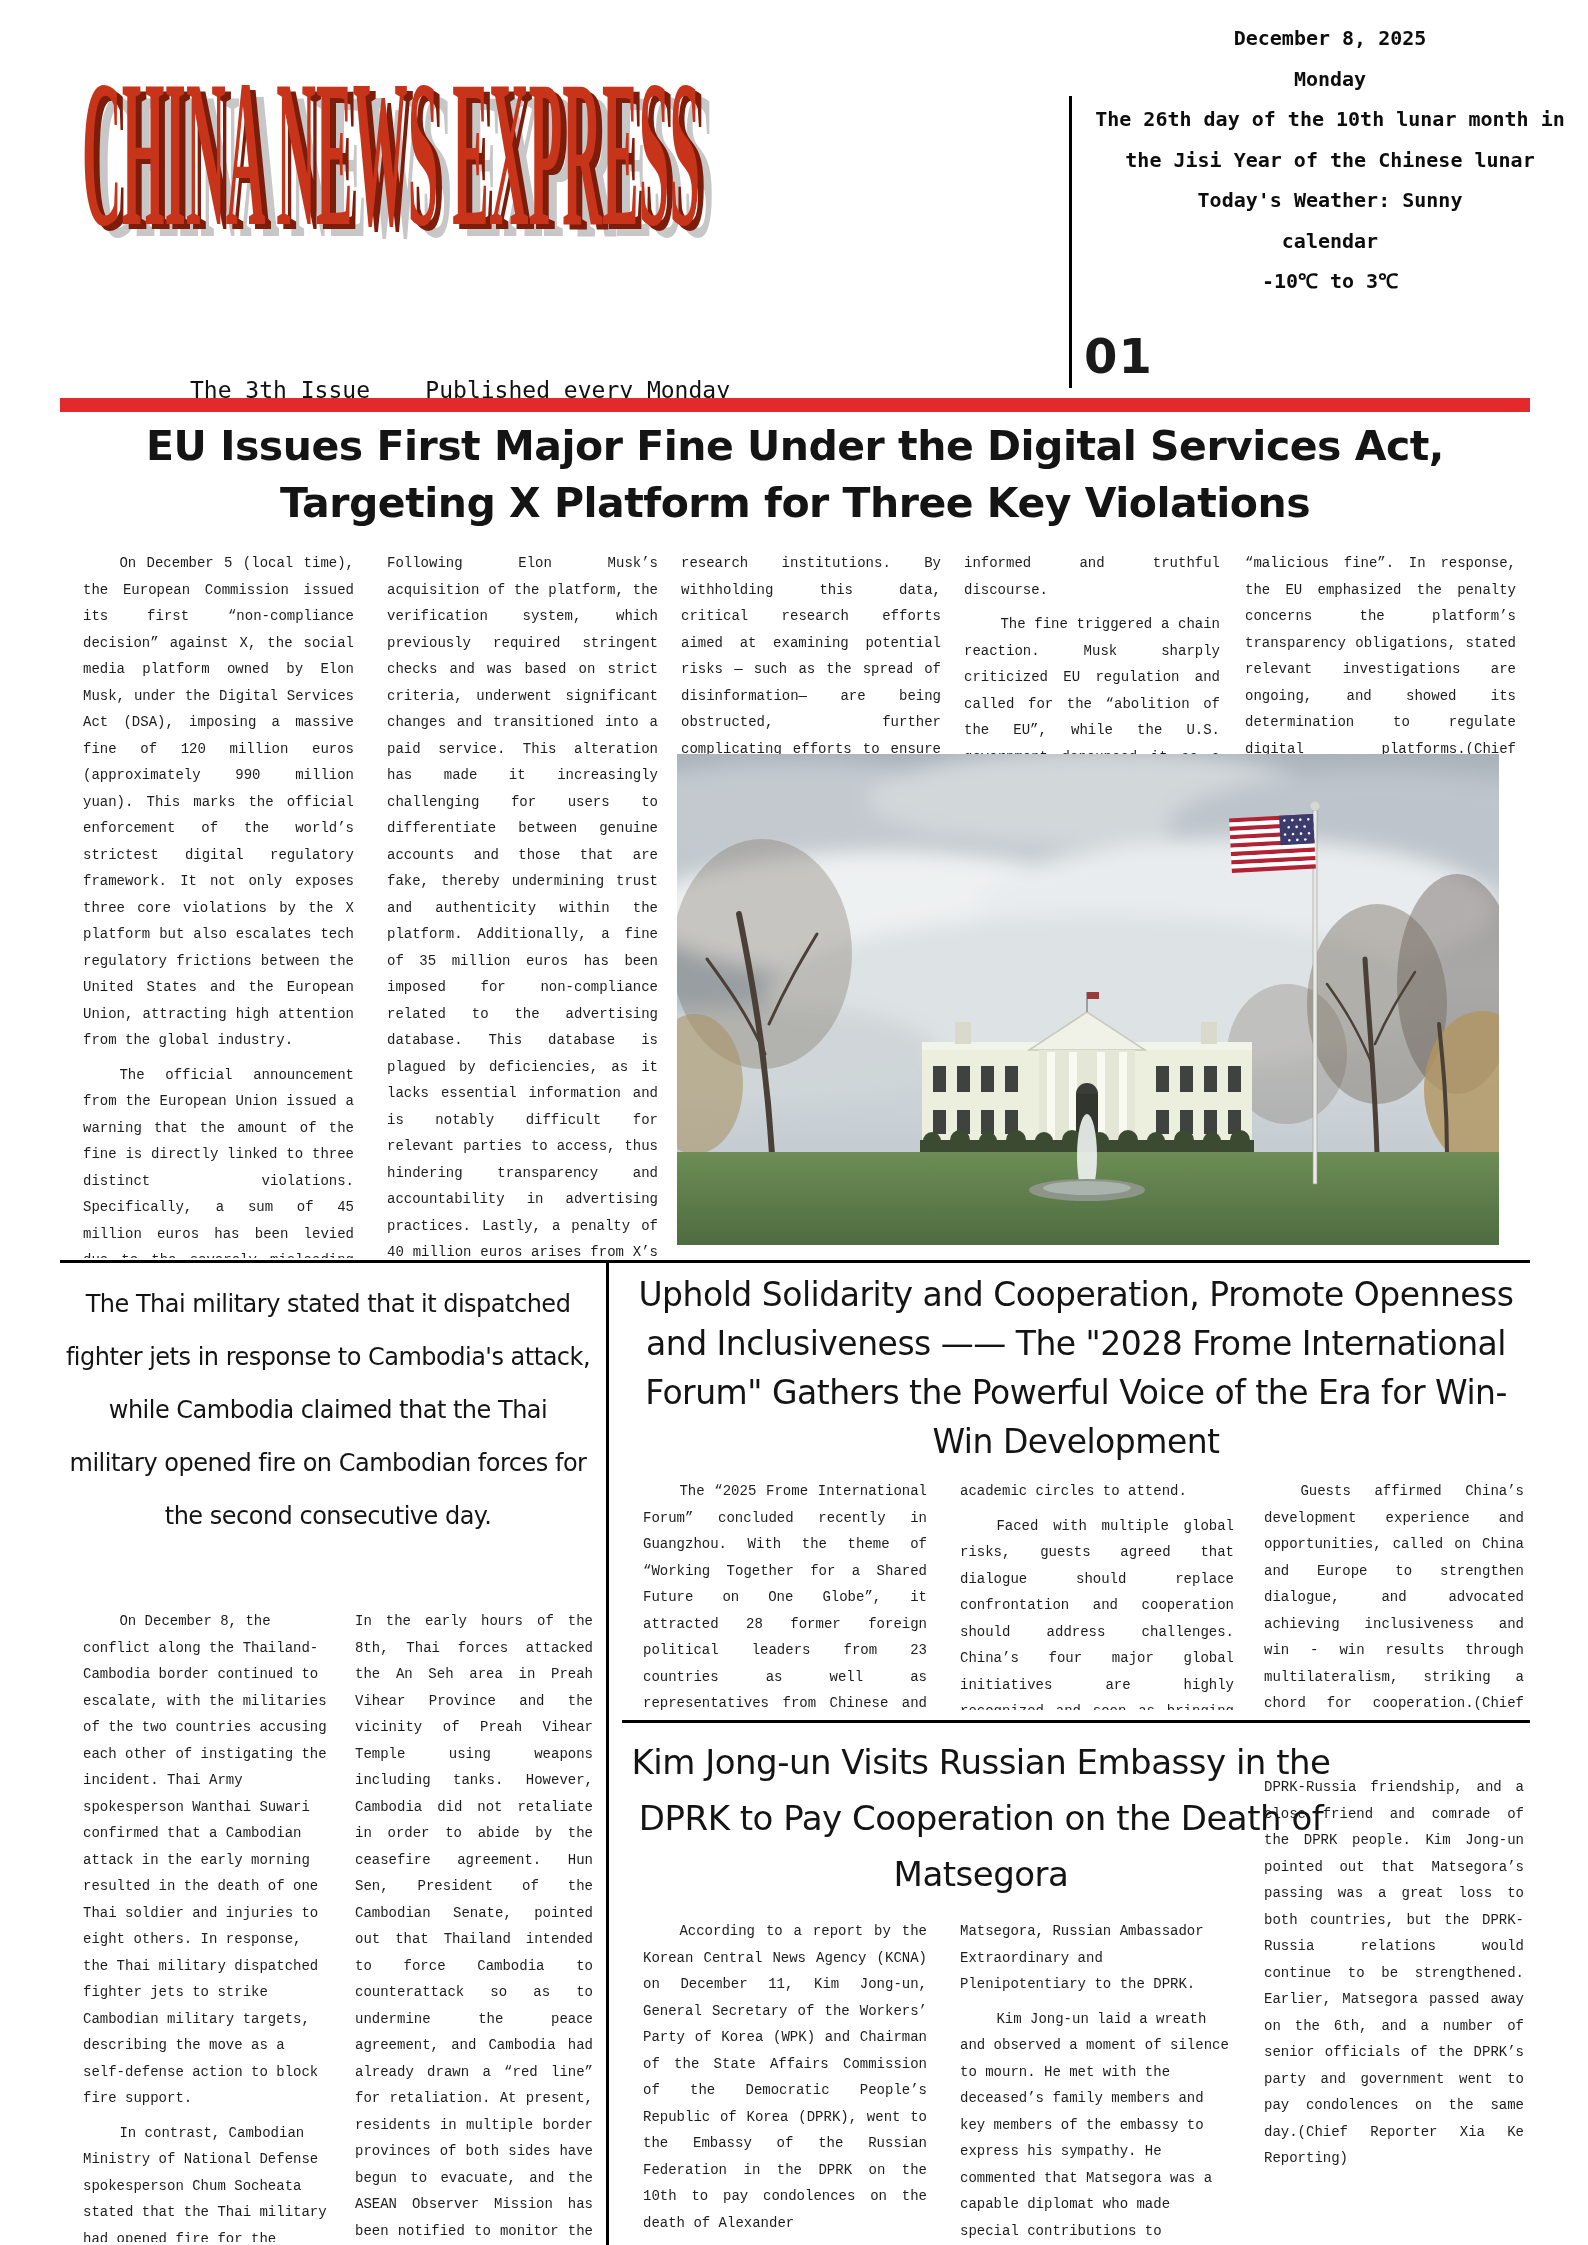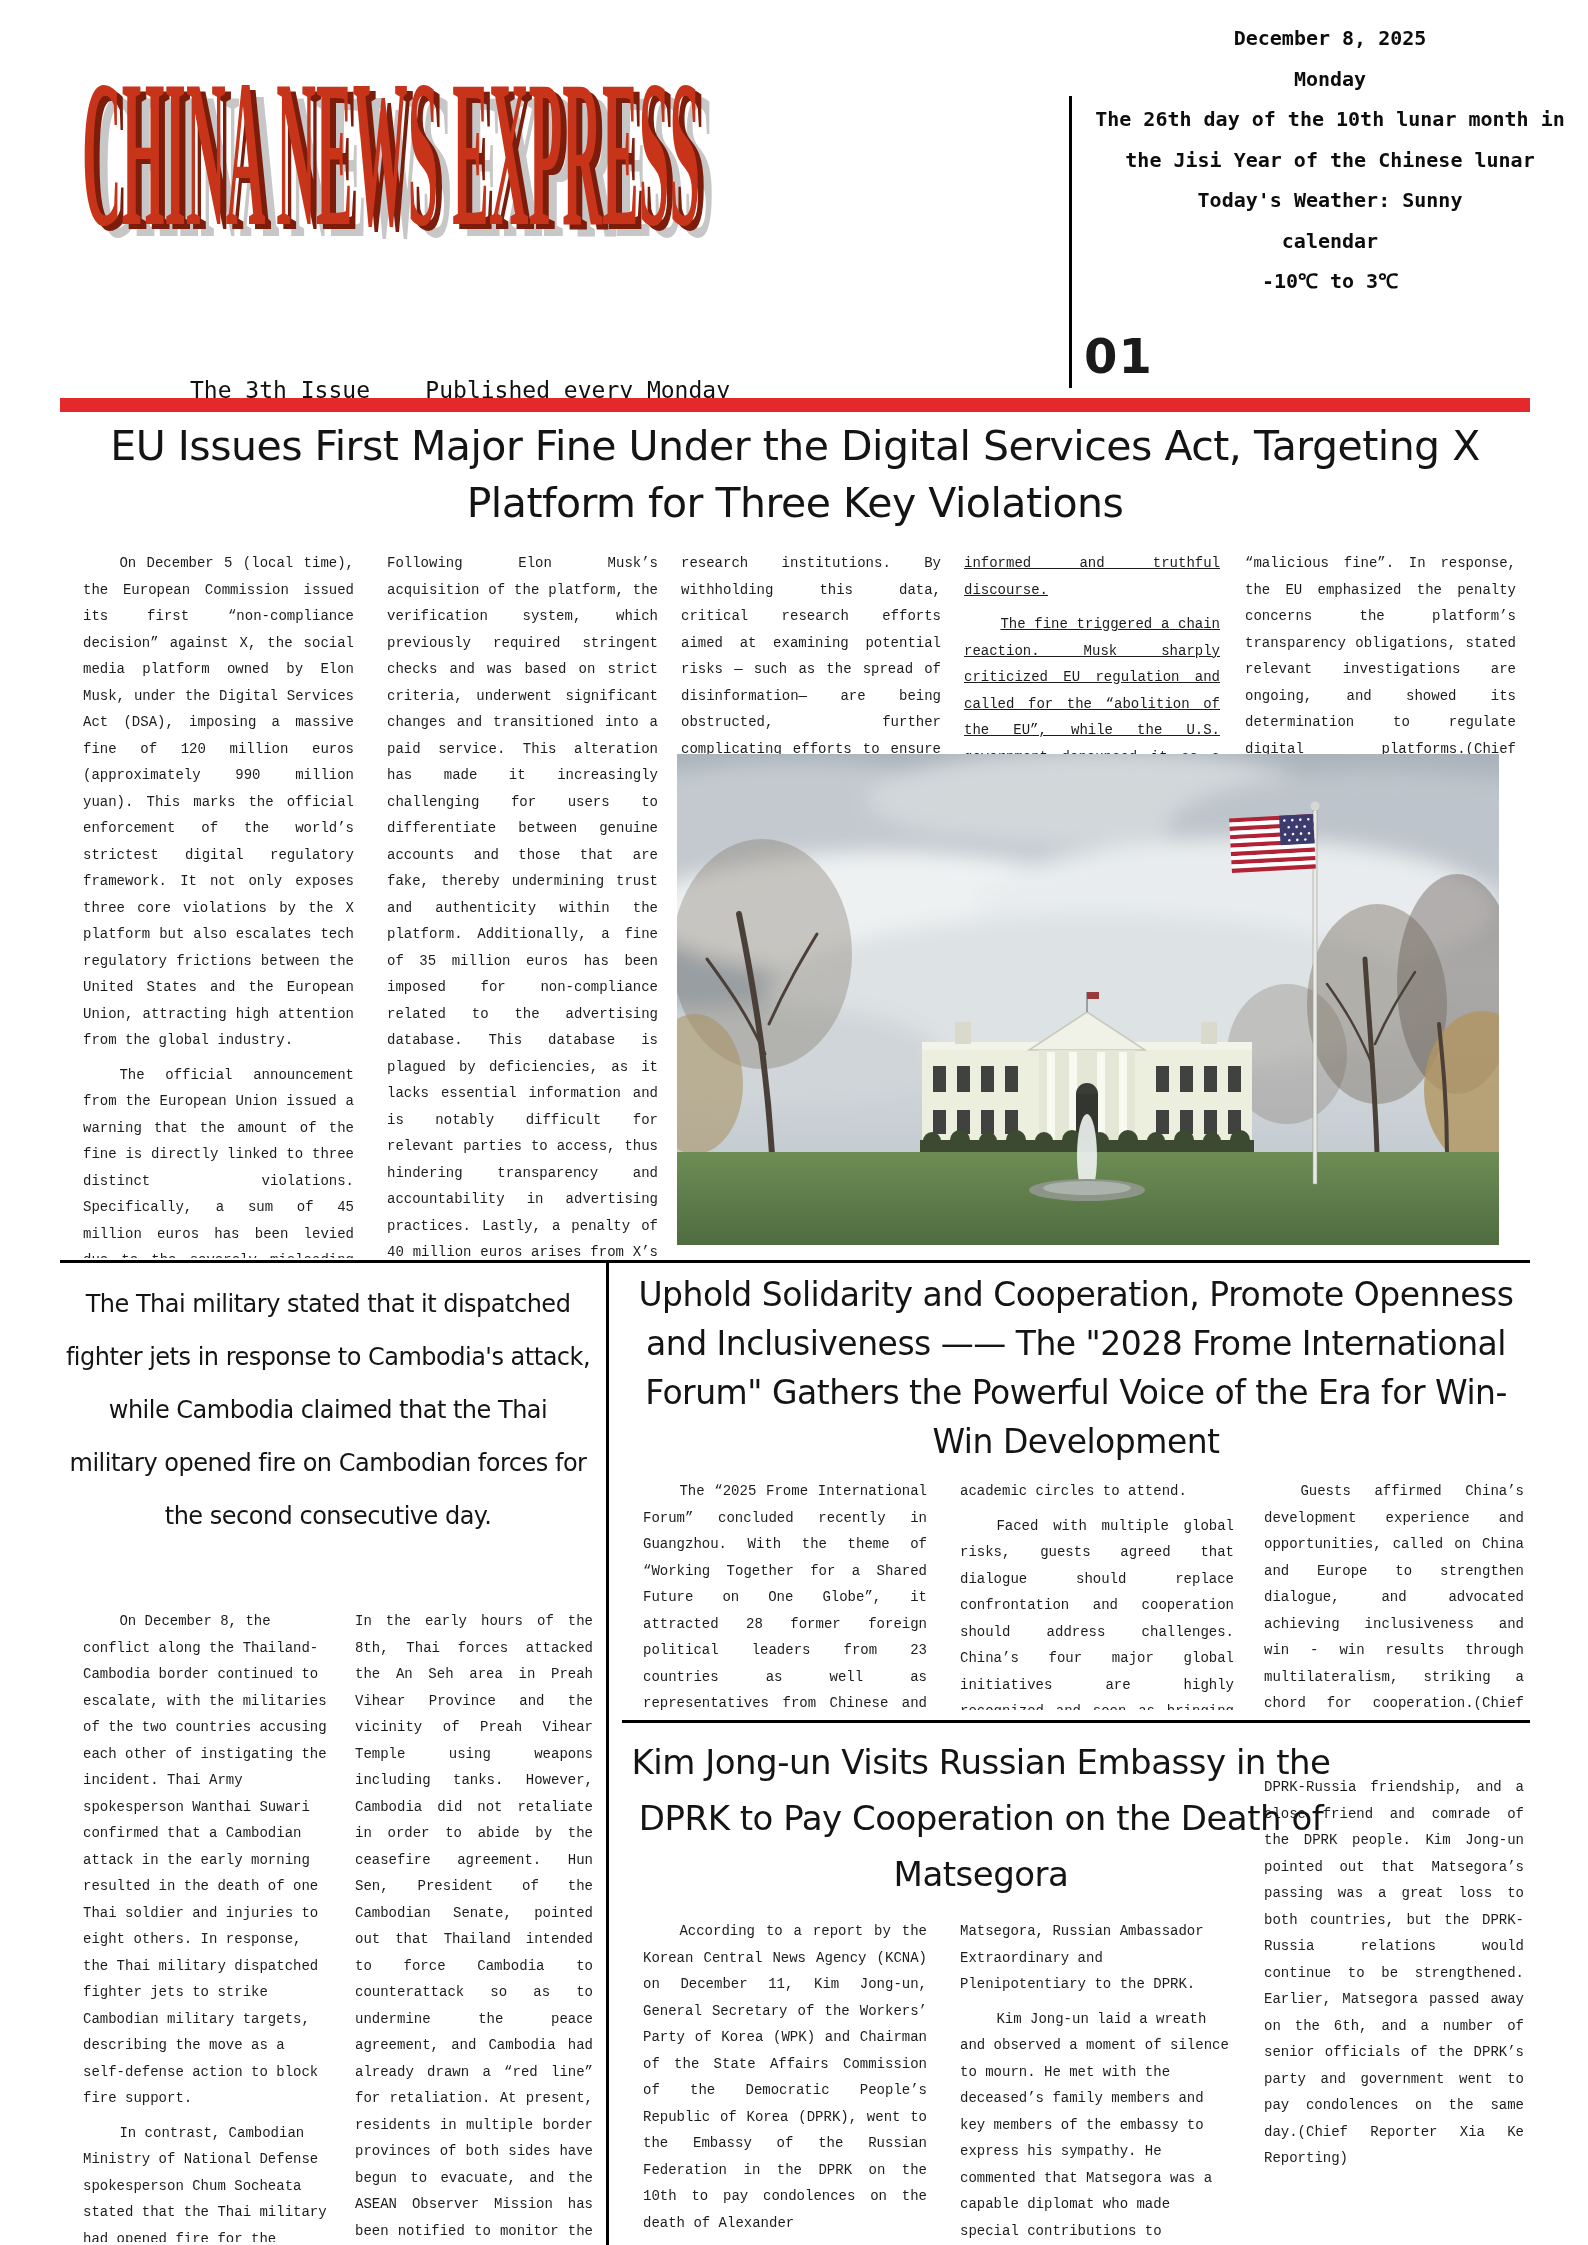--- a/index.html
+++ b/index.html
@@ -17,36 +17,36 @@
               line-height:40.5px;color:#0d0d0d;}
   .pageno{position:absolute;left:1084px;top:328px;font-family:"DejaVu Sans",sans-serif;
           font-size:48px;font-weight:bold;color:#1a1a1a;letter-spacing:1px;}
   .sponsor{position:absolute;left:1152px;top:281px;width:312px;font-family:"DejaVu Serif",serif;
            font-size:24px;line-height:36px;color:#0d0d0d;}
   .redbar{position:absolute;left:60px;top:398px;width:1470px;height:14px;background:#e4292c;}
 
   
   .headline{position:absolute;font-family:"DejaVu Sans",sans-serif;font-weight:normal;
             color:#141414;text-align:center;margin:0;letter-spacing:-0.5px;}
-  .h-eu{left:60px;top:418px;width:1470px;font-size:41px;line-height:57px;}
+  .h-eu{left:60px;top:418px;width:1470px;font-size:41px;line-height:57px;font-weight:bold;}
   .h-thai{left:62px;top:1278px;width:532px;font-size:24px;line-height:53px;}
   .h-frome{left:622px;top:1270px;width:908px;font-size:33px;line-height:49px;}
   .h-kim{left:622px;top:1734px;width:718px;font-size:34px;line-height:56px;}
 
   
   .body-col{position:absolute;font-family:"Liberation Mono",monospace;font-size:14px;
             line-height:26.5px;text-align:justify;overflow:hidden;color:#1c1c1c;}
   .body-col p{margin:8px;text-indent:2.6em;}
   .body-col p.cont{text-indent:0;}
   .left-align{text-align:left;}
 
   .eu-c1{left:75px; top:542px;width:287px;height:716px;}
   .eu-c2{left:379px;top:542px;width:287px;height:716px;}
   .eu-c3{left:673px;top:542px;width:276px;height:213px;}
-  .eu-c4{left:956px;top:542px;width:272px;height:213px;text-decoration:underline;}
+  .eu-c4{left:956px;top:542px;width:272px;height:213px;}
   .eu-c5{left:1237px;top:542px;width:287px;height:213px;}
 
   .photo{position:absolute;left:677px;top:754px;width:822px;height:491px;overflow:hidden;}
 
   .divider-h{position:absolute;left:60px;top:1260px;width:1470px;height:3px;background:#000;}
   .divider-v{position:absolute;left:606px;top:1260px;width:3px;height:985px;background:#000;}
   .divider-h2{position:absolute;left:622px;top:1720px;width:908px;height:3px;background:#000;}
 
   .thai-c1{left:75px; top:1600px;width:264px;height:642px;}
   .thai-c2{left:347px;top:1600px;width:254px;height:642px;}

